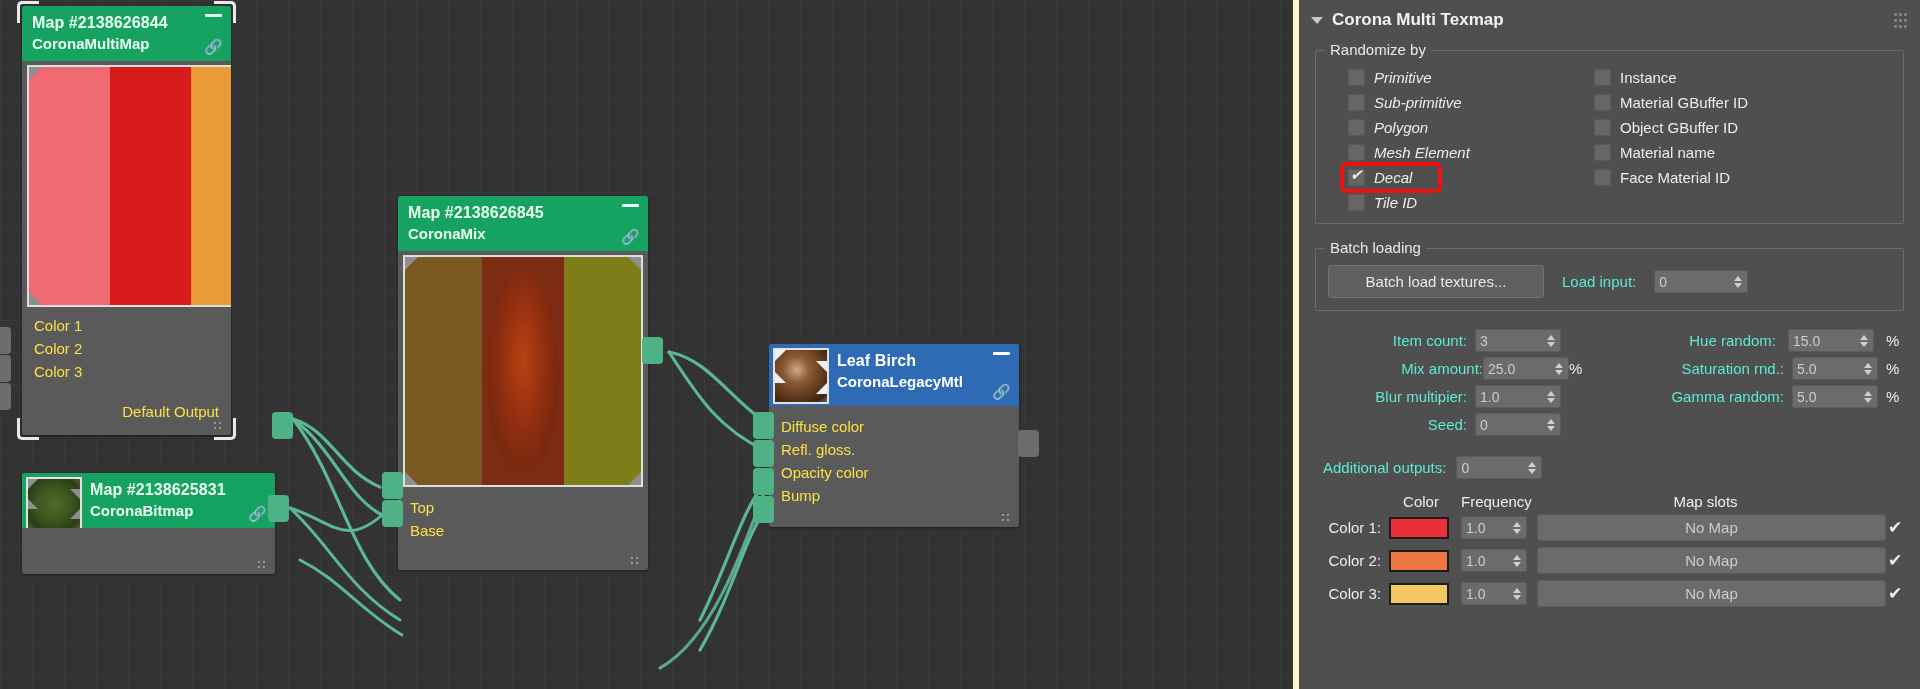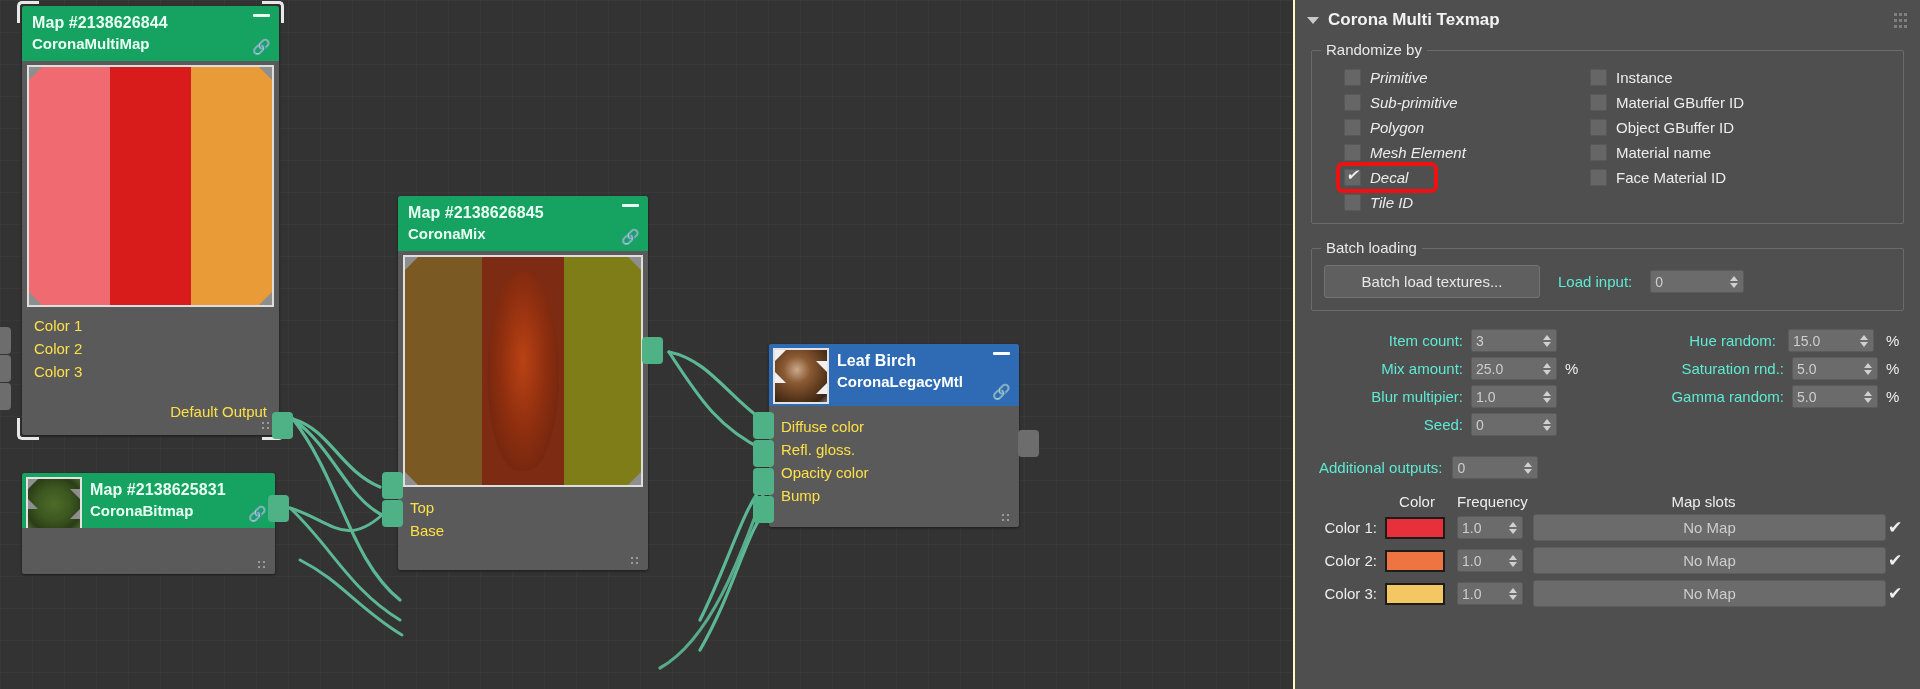--- a/index.html
+++ b/index.html
@@ -74,21 +74,21 @@
 
   
   .mini{
     position:absolute; left:4px; top:4px; width:56px; height:56px;
     border:2px solid #e3e3e3; background:#555;
   }
 
   
   #panel{
     position:absolute; left:1293px; top:0; width:627px; height:689px;
-    background:#4f4f4f; border-left:2px solid #fef9c3;
+    background:#4f4f4f; border-left:6px solid #fef9c3;
   }
   .pnl-title{
     display:flex; align-items:center; gap:9px;
     padding:10px 12px 8px 12px; font-size:17px; font-weight:bold; color:#f2f2f2;
   }
   .tri{ width:0;height:0; border-left:6px solid transparent; border-right:6px solid transparent;
         border-top:7px solid #c9c9c9; }
   .grip9{ position:absolute; right:12px; top:13px; width:14px; height:16px; opacity:.35; }
   .grip9 i{ position:absolute; width:3px; height:3px; background:#d8d8d8; }
 
@@ -156,21 +156,21 @@
       <path d="M290,508 C330,545 350,590 400,620" stroke-width="3"></path>
       <path d="M300,560 C340,580 360,610 402,635" stroke-width="3"></path>
       <path d="M669,352 C710,360 730,400 768,424"></path>
       <path d="M669,352 C700,400 720,430 768,452"></path>
       <path d="M700,620 C730,560 745,500 768,481"></path>
       <path d="M700,650 C735,590 748,525 768,509"></path>
       <path d="M660,668 C710,640 740,560 768,481" opacity="0.9"></path>
     </g>
   </svg>
 
-  <div class="node" style="left:22px; top:6px; width:257px;border-radius:13px;">
+  <div class="node" style="left:22px; top:6px; width:209px;border-radius:13px;">
     <div class="brackets">
       <b class="tl"></b>
         <b class="tr"></b>
         <b class="bl"></b>
         <b class="br"></b>
     </div>
     <div class="node-shell">
       <div class="node-hdr">
         <div class="t1">Map #2138626844</div>
         <div class="t2">CoronaMultiMap</div>
@@ -400,21 +400,21 @@
         <div class="lbl">Item count:</div>
         <div class="spin" style="width:86px;">
           <span class="v">3</span>
           <span class="arrs">
               <i class="u"></i>
               <i class="d"></i>
             </span>
         </div>
         <div class="pct" style="width:14px;"></div>
       </div>
-      <div style="display:flex; align-items:center; justify-content:flex-end; gap:8px; margin-bottom:5px;">
+      <div style="display:flex; align-items:center; justify-content:flex-end; margin-bottom:5px;">
         <div class="lbl">Mix amount:</div>
         <div class="spin" style="width:86px;">
           <span class="v">25.0</span>
           <span class="arrs">
               <i class="u"></i>
               <i class="d"></i>
             </span>
         </div>
         <div class="pct" style="width:14px;">%</div>
       </div>

